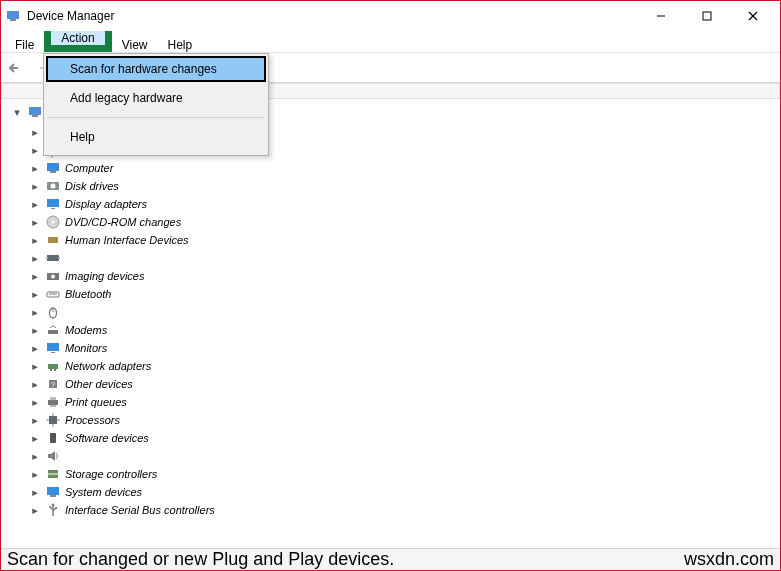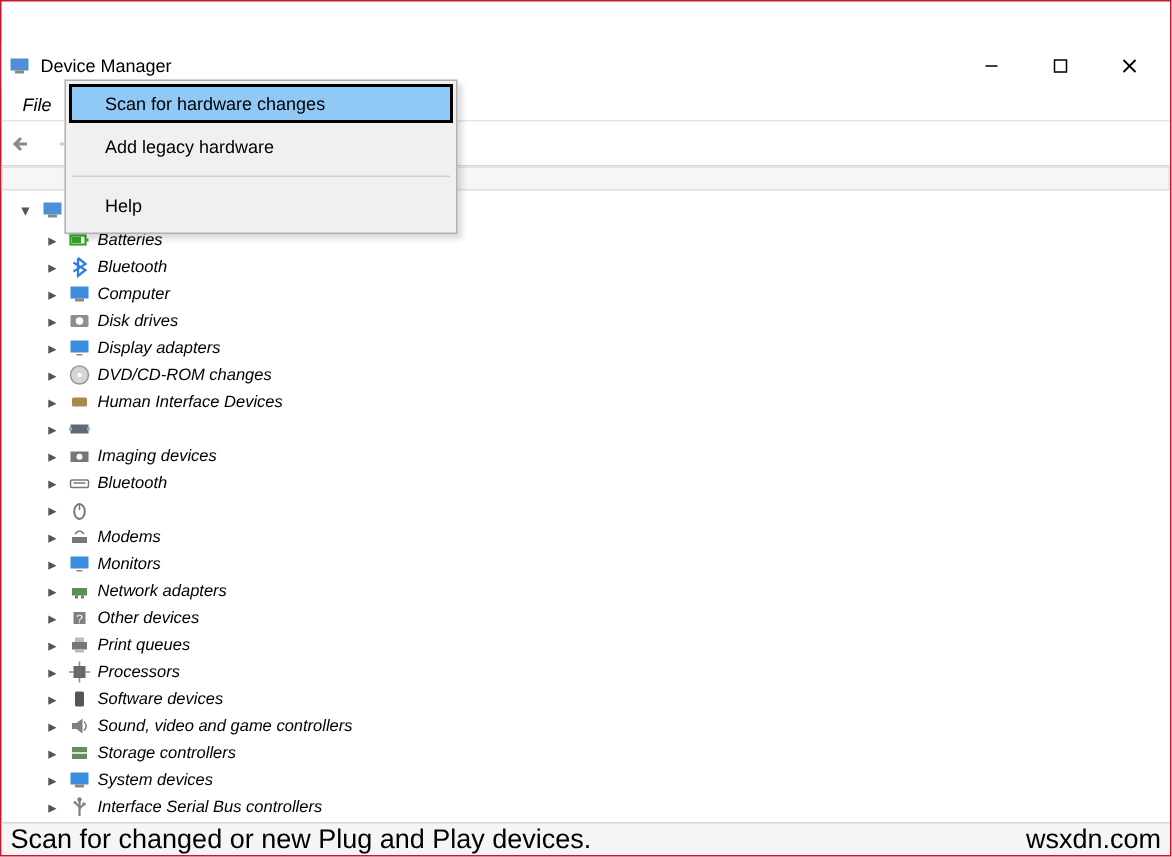--- a/index.html
+++ b/index.html
@@ -15,37 +15,35 @@
     border: 1px solid #c41930;
     position: relative;
   }
   .titlebar {
     height: 30px;
     display: flex;
     align-items: center;
     padding: 0 4px;
     background: #fff;
     position: relative;
-    margin-top: 28px;
   }
   .titlebar .icon-app { width: 16px; height: 16px; margin-right: 6px; }
   .titlebar .title { flex: 1; font-size: 12px; }
   .win-controls { display: flex; }
   .win-controls .wc {
     width: 46px; height: 30px;
     display: flex; align-items: center; justify-content: center;
     font-size: 14px;
   }
   .menubar {
     height: 22px;
     display: flex;
-    align-items: center;
+    align-items: flex-end;
     padding: 0 4px;
     border-bottom: 1px solid #e6e6e6;
-    font-style: italic;
   }
   .menubar .menu-item {
     padding: 0 10px;
     display: flex;
     align-items: center;
     font-size: 12px;
   }
   .menubar .menu-item.open {
     background: #cde8ff;
     border: 7px solid #15803d;
@@ -86,21 +84,21 @@
   .tree-children { padding-left: 18px; margin-top:2px; }
   .tree-row {
     display:flex; align-items:center; height:18px; gap:4px;
     white-space: nowrap;
   }
   .tree-row .label { font-size:11px;font-style:italic; }
   .dropdown {
     position:absolute;
     left: 42px;
     top: 52px;
-    width: 262px;
+    width: 226px;
     background:#f0f0f0;
     border:1px solid #b0b0b0;
     box-shadow: 3px 3px 4px rgba(0,0,0,0.15);
     z-index: 50;
     padding:2px;
   }
   .dropdown .dd-item {
     height:26px;
     display:flex; align-items:center;
     padding:16px 24px;
@@ -369,21 +367,20 @@
         <span class="label">Software devices</span>
       </div>
       <div class="tree-row">
         <span class="expander">▸</span>
         <span class="dev-icon">
           <svg width="16" height="16" viewBox="0 0 16 16">
             <path d="M3 6 H6 L10 3 V13 L6 10 H3 Z" fill="#7d8186"></path>
             <path d="M11 5 Q14 8 11 11" fill="none" stroke="#7d8186"></path>
           </svg>
         </span>
-        <span class="label">Sound, video and game controllers</span>
       </div>
       <div class="tree-row">
         <span class="expander">▸</span>
         <span class="dev-icon">
           <svg width="16" height="16" viewBox="0 0 16 16">
             <rect x="3" y="4" width="10" height="8" fill="#6b8a5a"></rect>
             <line x1="3" y1="8" x2="13" y2="8" stroke="#fff"></line>
           </svg>
         </span>
         <span class="label">Storage controllers</span>

